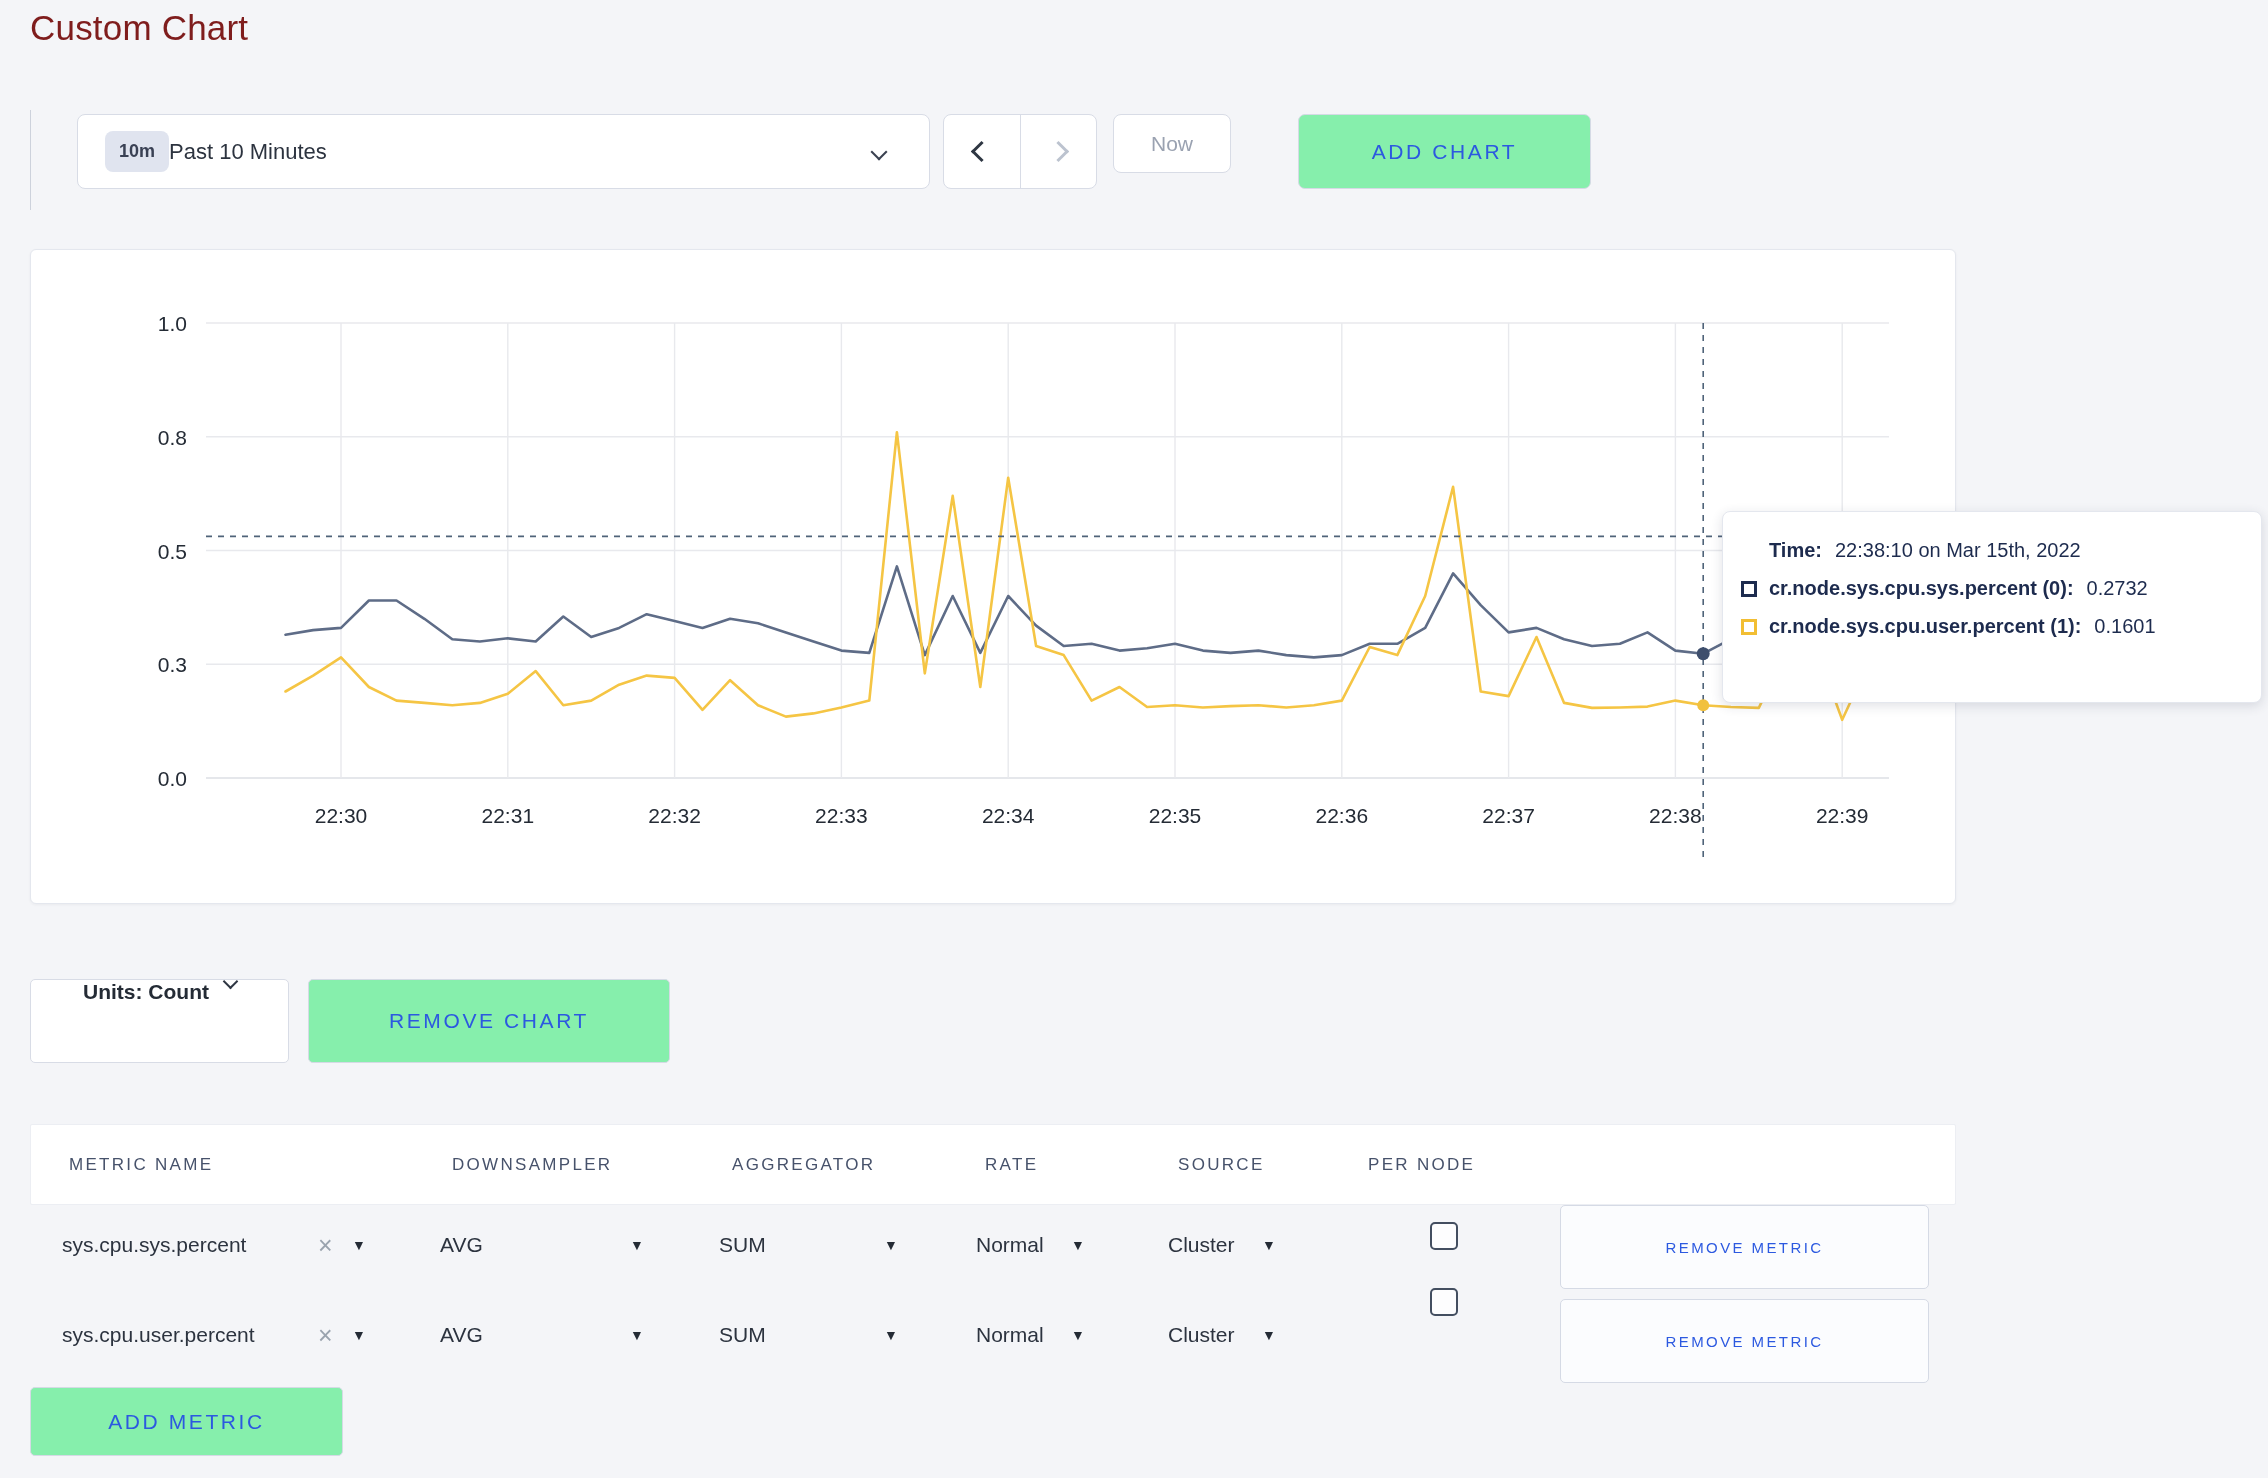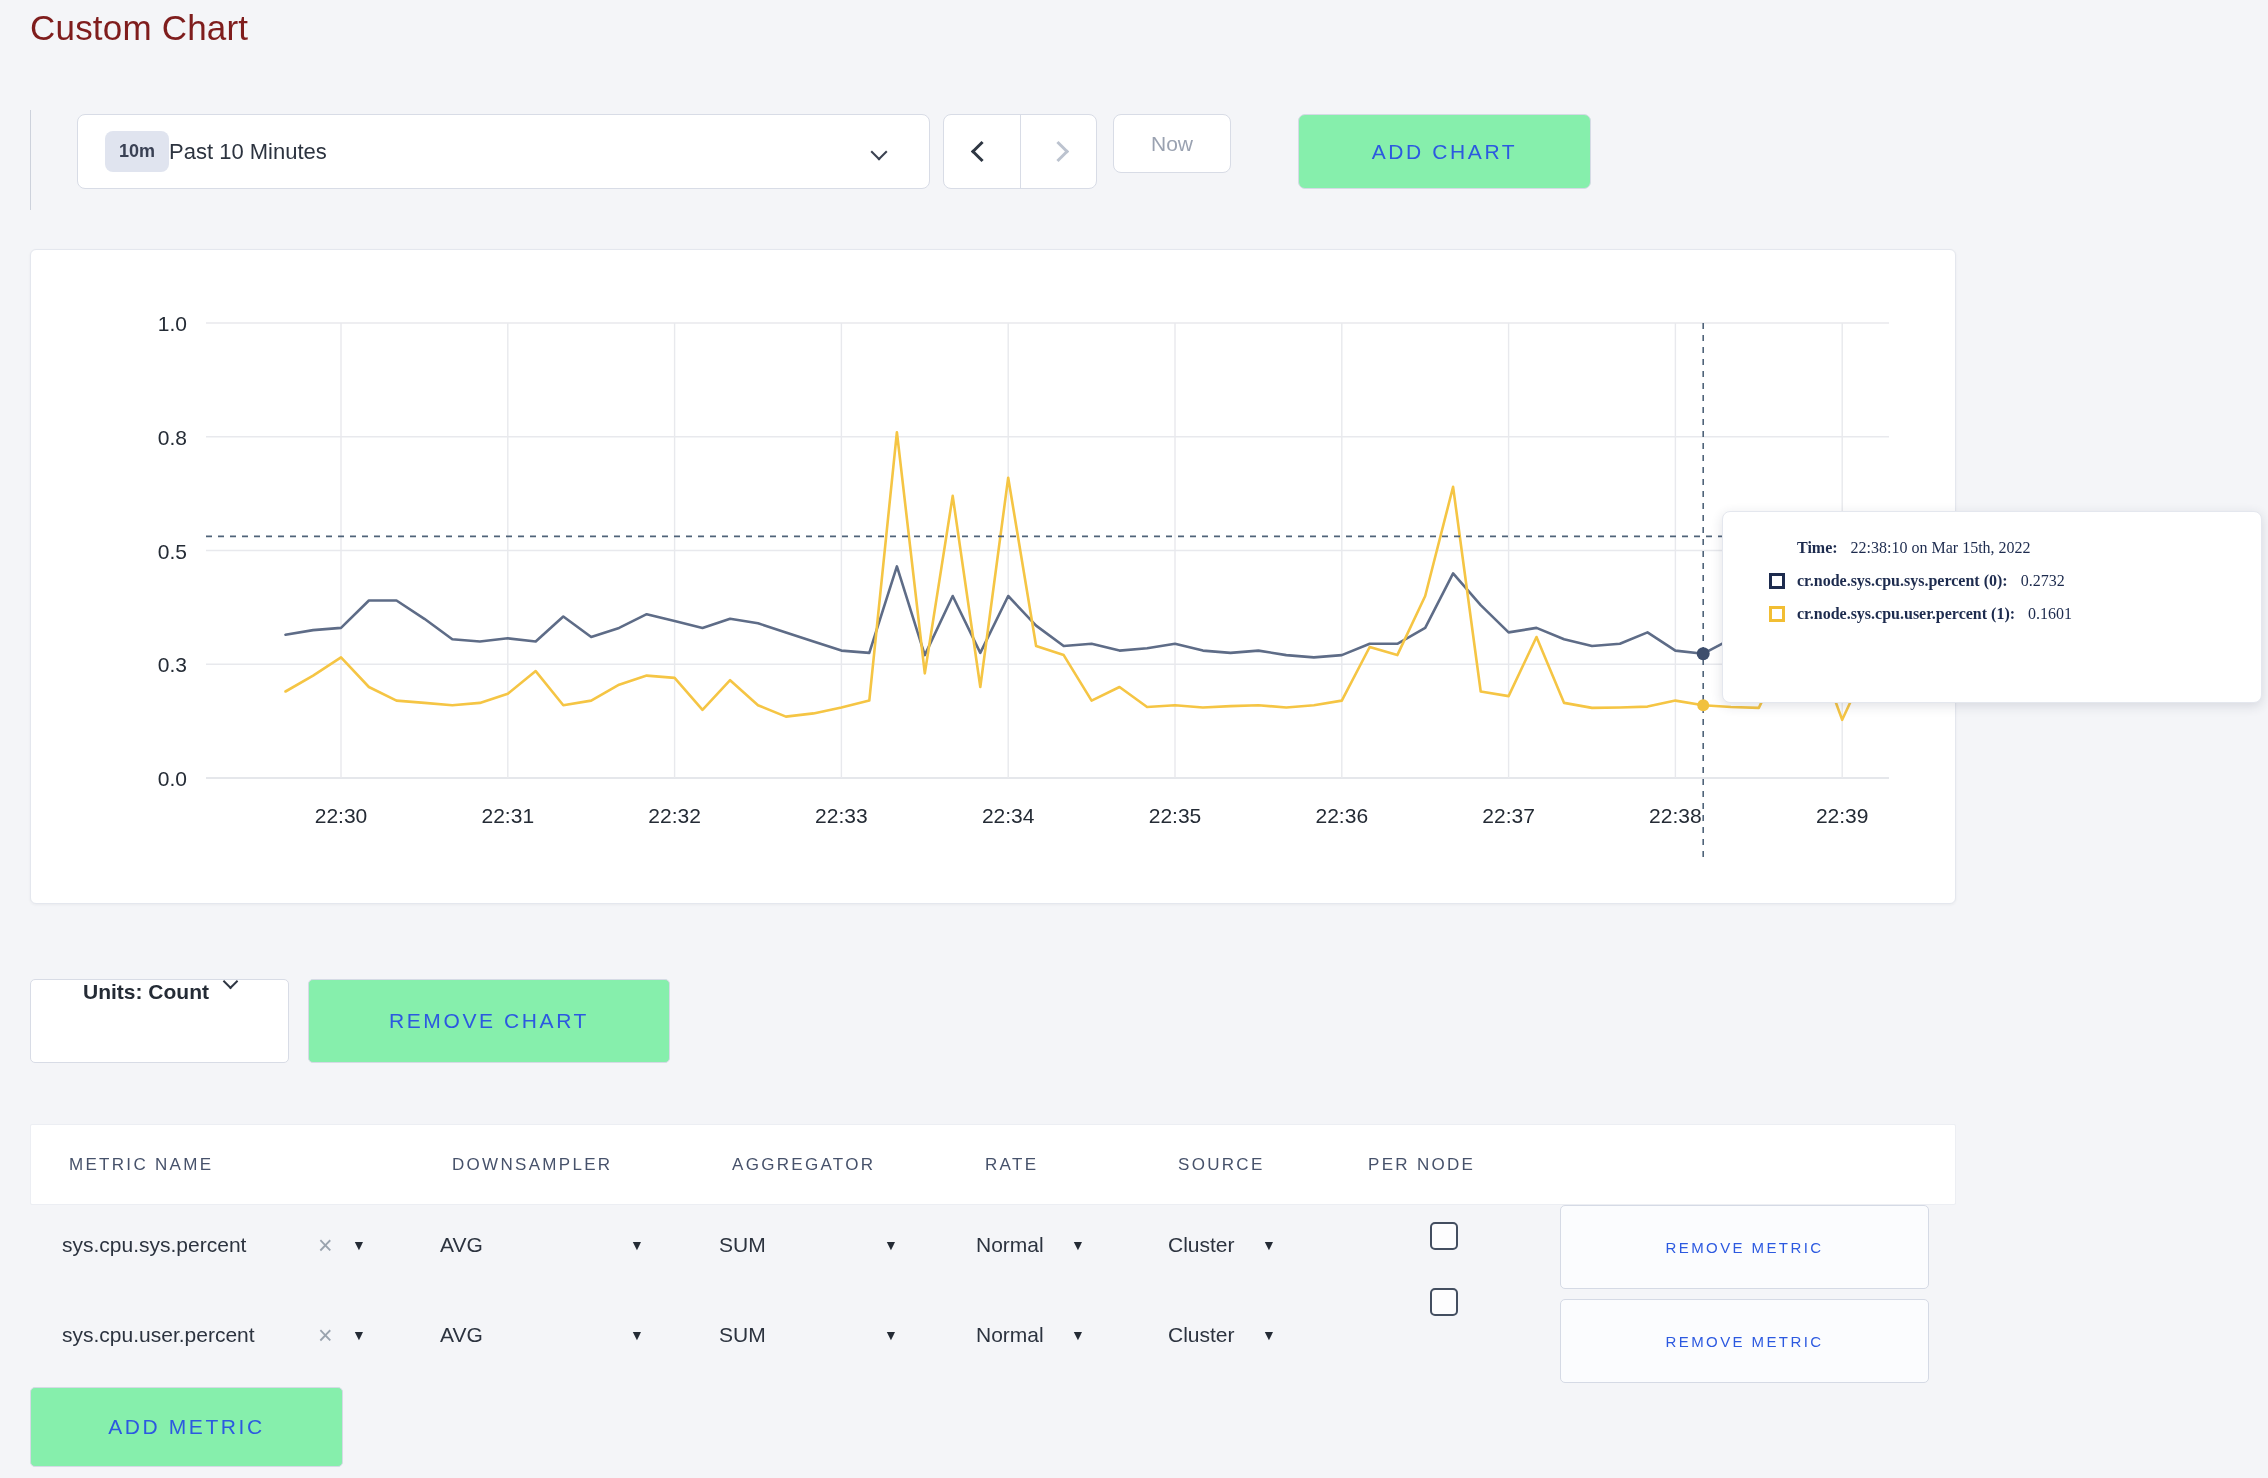--- a/index.html
+++ b/index.html
@@ -38,21 +38,21 @@
   .add-chart-button { position:absolute; left:1298px; top:114px; width:293px; height:75px; font-size:21px; border-radius:7px; }
 
   
   .chart-card { position:absolute; left:30px; top:249px; width:1926px; height:655px; background:#fff;
                 border:1px solid #e4e7ee; border-radius:6px; box-shadow:0 1px 3px rgba(32,43,67,.05); }
   .chart-card svg { position:absolute; left:-1px; top:-1px; }
   svg text { font-family:"Liberation Sans","DejaVu Sans",sans-serif; }
 
   .chart-tooltip { position:absolute; left:1722px; top:511px; width:540px; height:192px; background:#fff;
                    border:1px solid #e4e7ee; border-radius:8px; box-shadow:0 3px 12px rgba(35,45,70,.14);
-                   padding:27px 0 0 46px; font-size:16px; color:#1d2b4e; z-index:5;font-family:Liberation Serif, serif; }
+                   padding:27px 0 0 18px; font-size:20px; color:#1d2b4e; z-index:5; }
   .tt-row { margin-bottom:15px; display:flex; align-items:center; white-space:nowrap; }
   .tt-row.time { margin-left:28px; }
   .tt-label { font-weight:700; }
   .tt-value { margin-left:13px; font-weight:400; }
   .swatch { width:16px; height:16px; border:3px solid; margin-right:12px; flex:0 0 auto; background:#fff; }
   .swatch.sys  { border-color:#1d2b4e; }
   .swatch.user { border-color:#f2be33; }
 
   
   .units-select { position:absolute; left:30px; top:979px; width:259px; height:84px; background:#fff;
@@ -68,21 +68,21 @@
         color:#47526b; font-weight:500; white-space:nowrap; }
 
   .cell { position:absolute; transform:translateY(-50%); font-size:21px; color:#2c333f; white-space:nowrap; }
   .r1 { top:1245px; } .r2 { top:1335px; }
   .close-x { color:#9aa3ae; font-size:25px; cursor:pointer; }
   .caret { color:#242b35; font-size:14px; cursor:pointer; }
   .checkbox { position:absolute; width:28px; height:28px; border:2px solid #434e60; border-radius:5px;
               background:#fdfdfe; cursor:pointer; }
   .remove-metric-button { position:absolute; left:1560px; width:369px; height:84px; font-size:15px;
                           letter-spacing:2.4px; background:#fbfcfe; }
-  .add-metric-button { position:absolute; left:30px; top:1387px; width:313px; height:80px; font-size:21px; }
+  .add-metric-button { position:absolute; left:30px; top:1387px; width:313px; height:69px; font-size:21px; }
 </style>
 </head>
 <body>
 
 <div class="page">
 
   <h1 class="page-title">Custom Chart</h1>
 
   <div class="toolbar-rule"></div>
 

